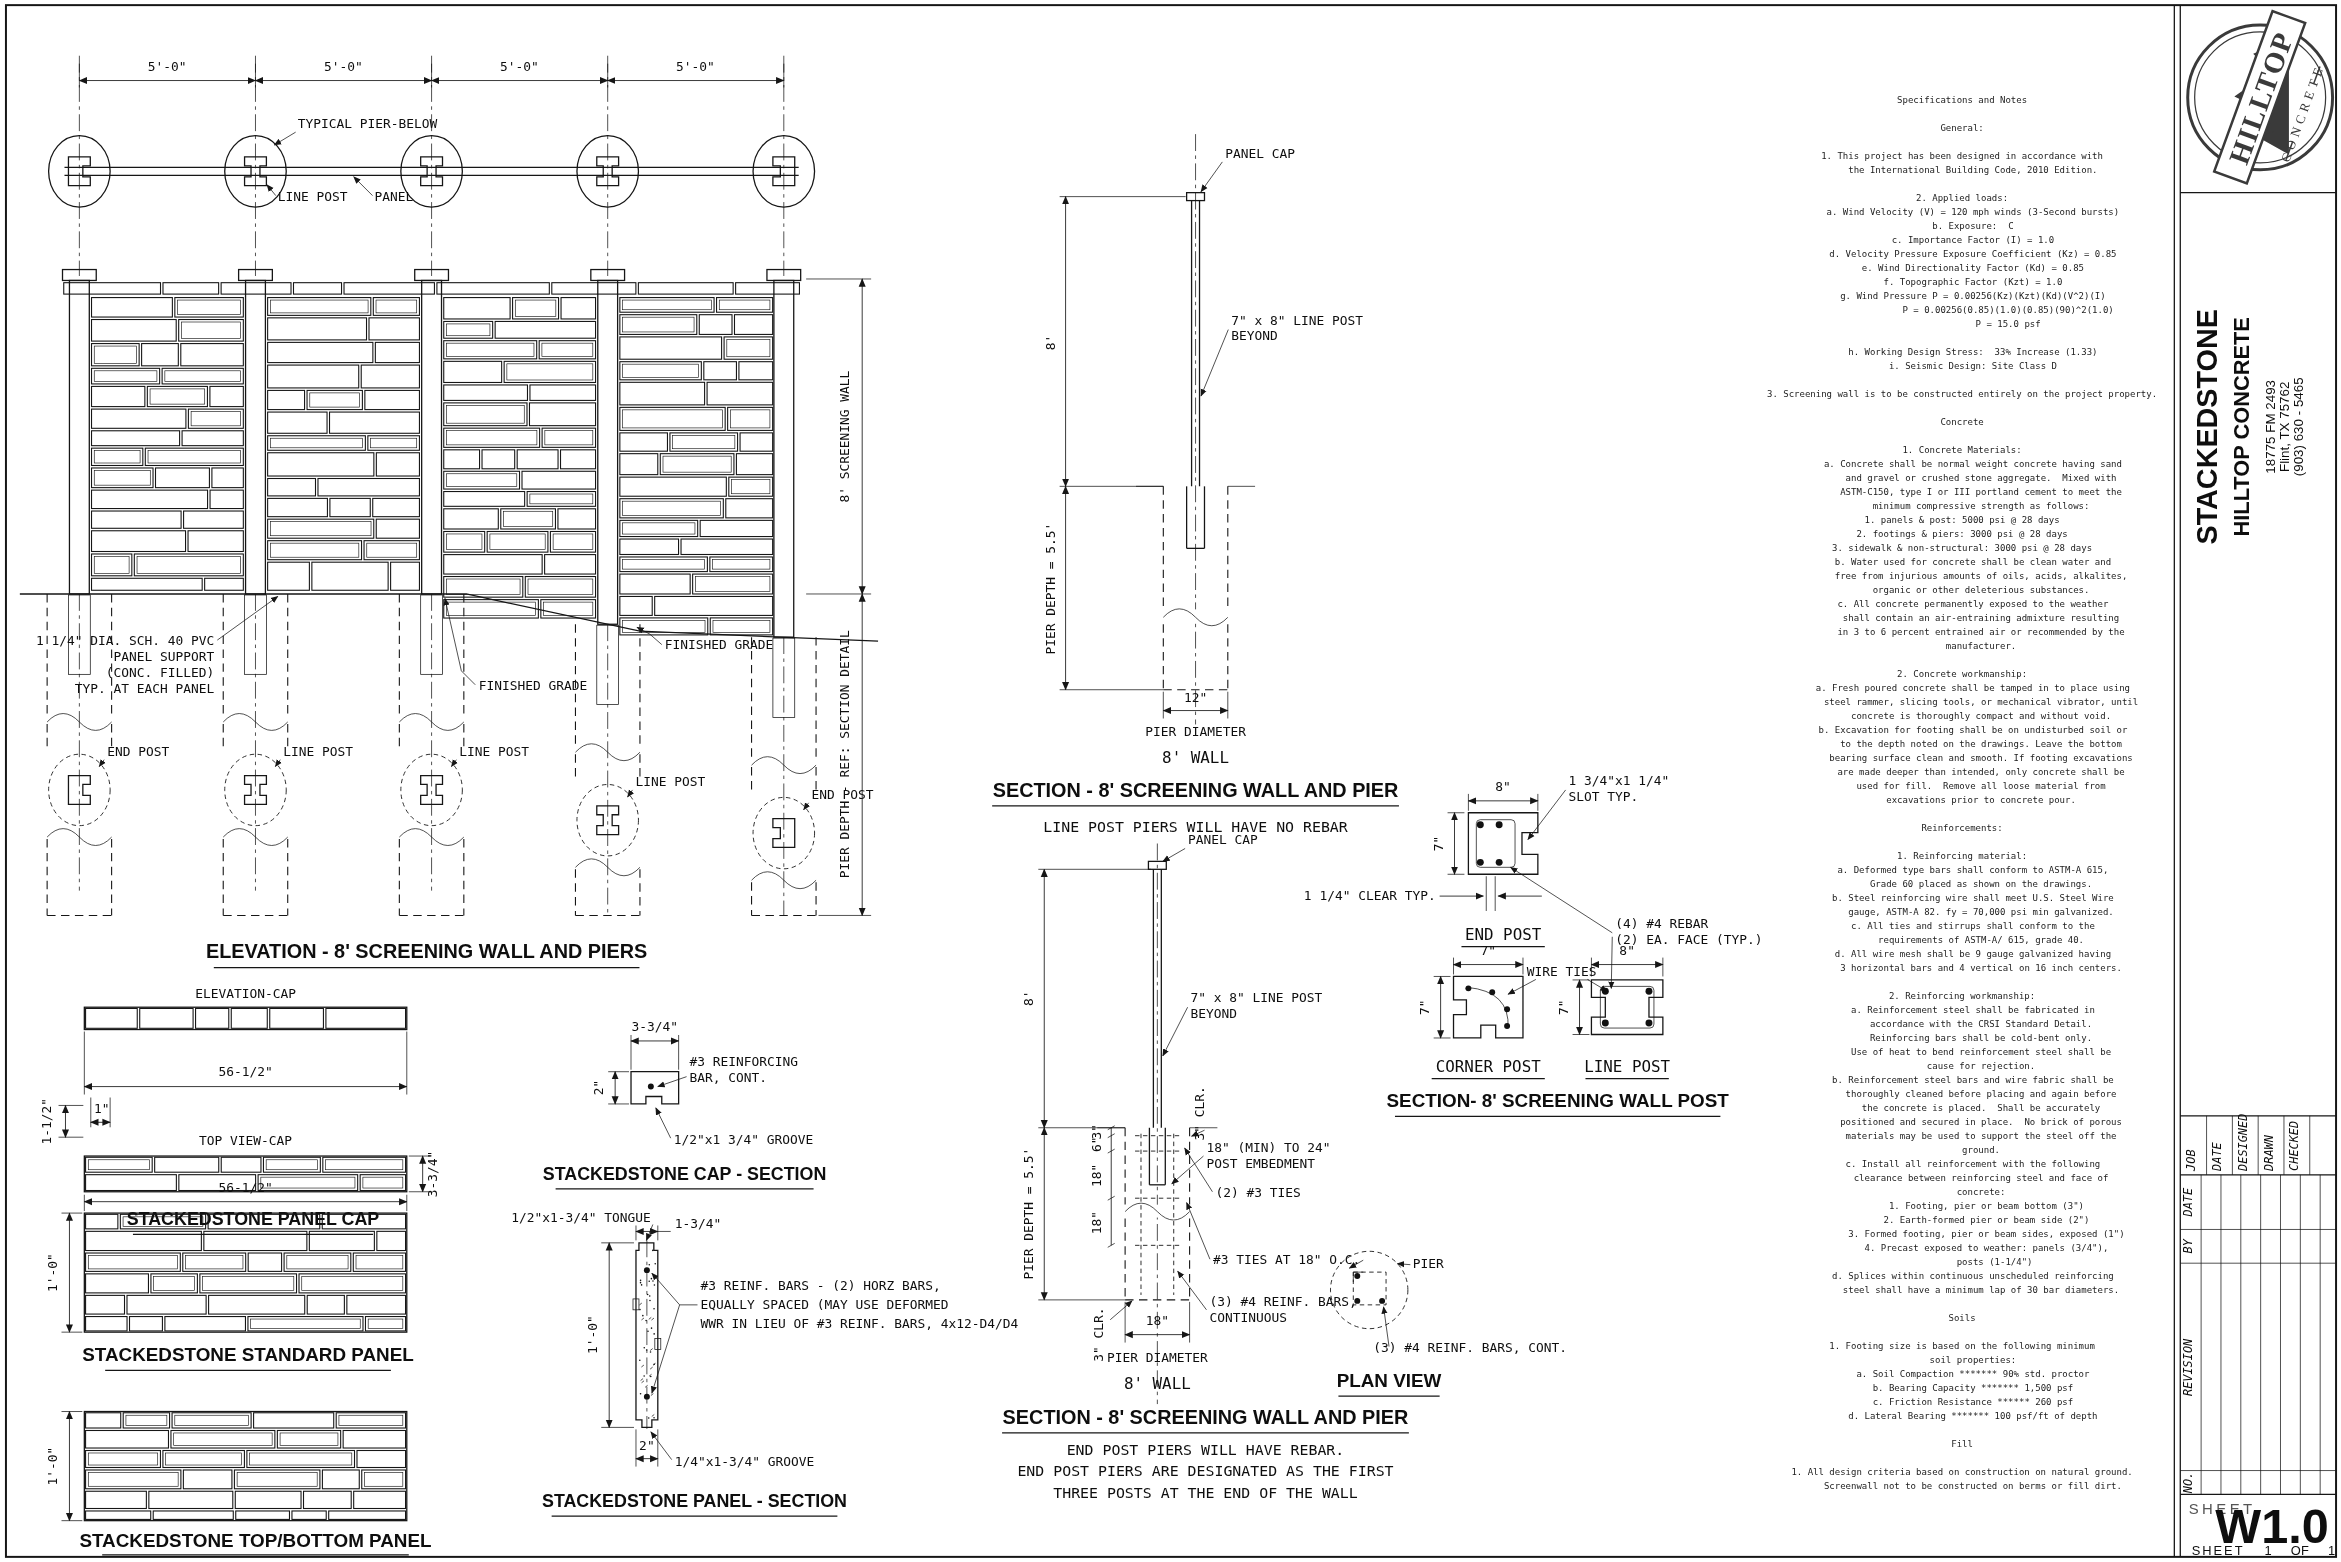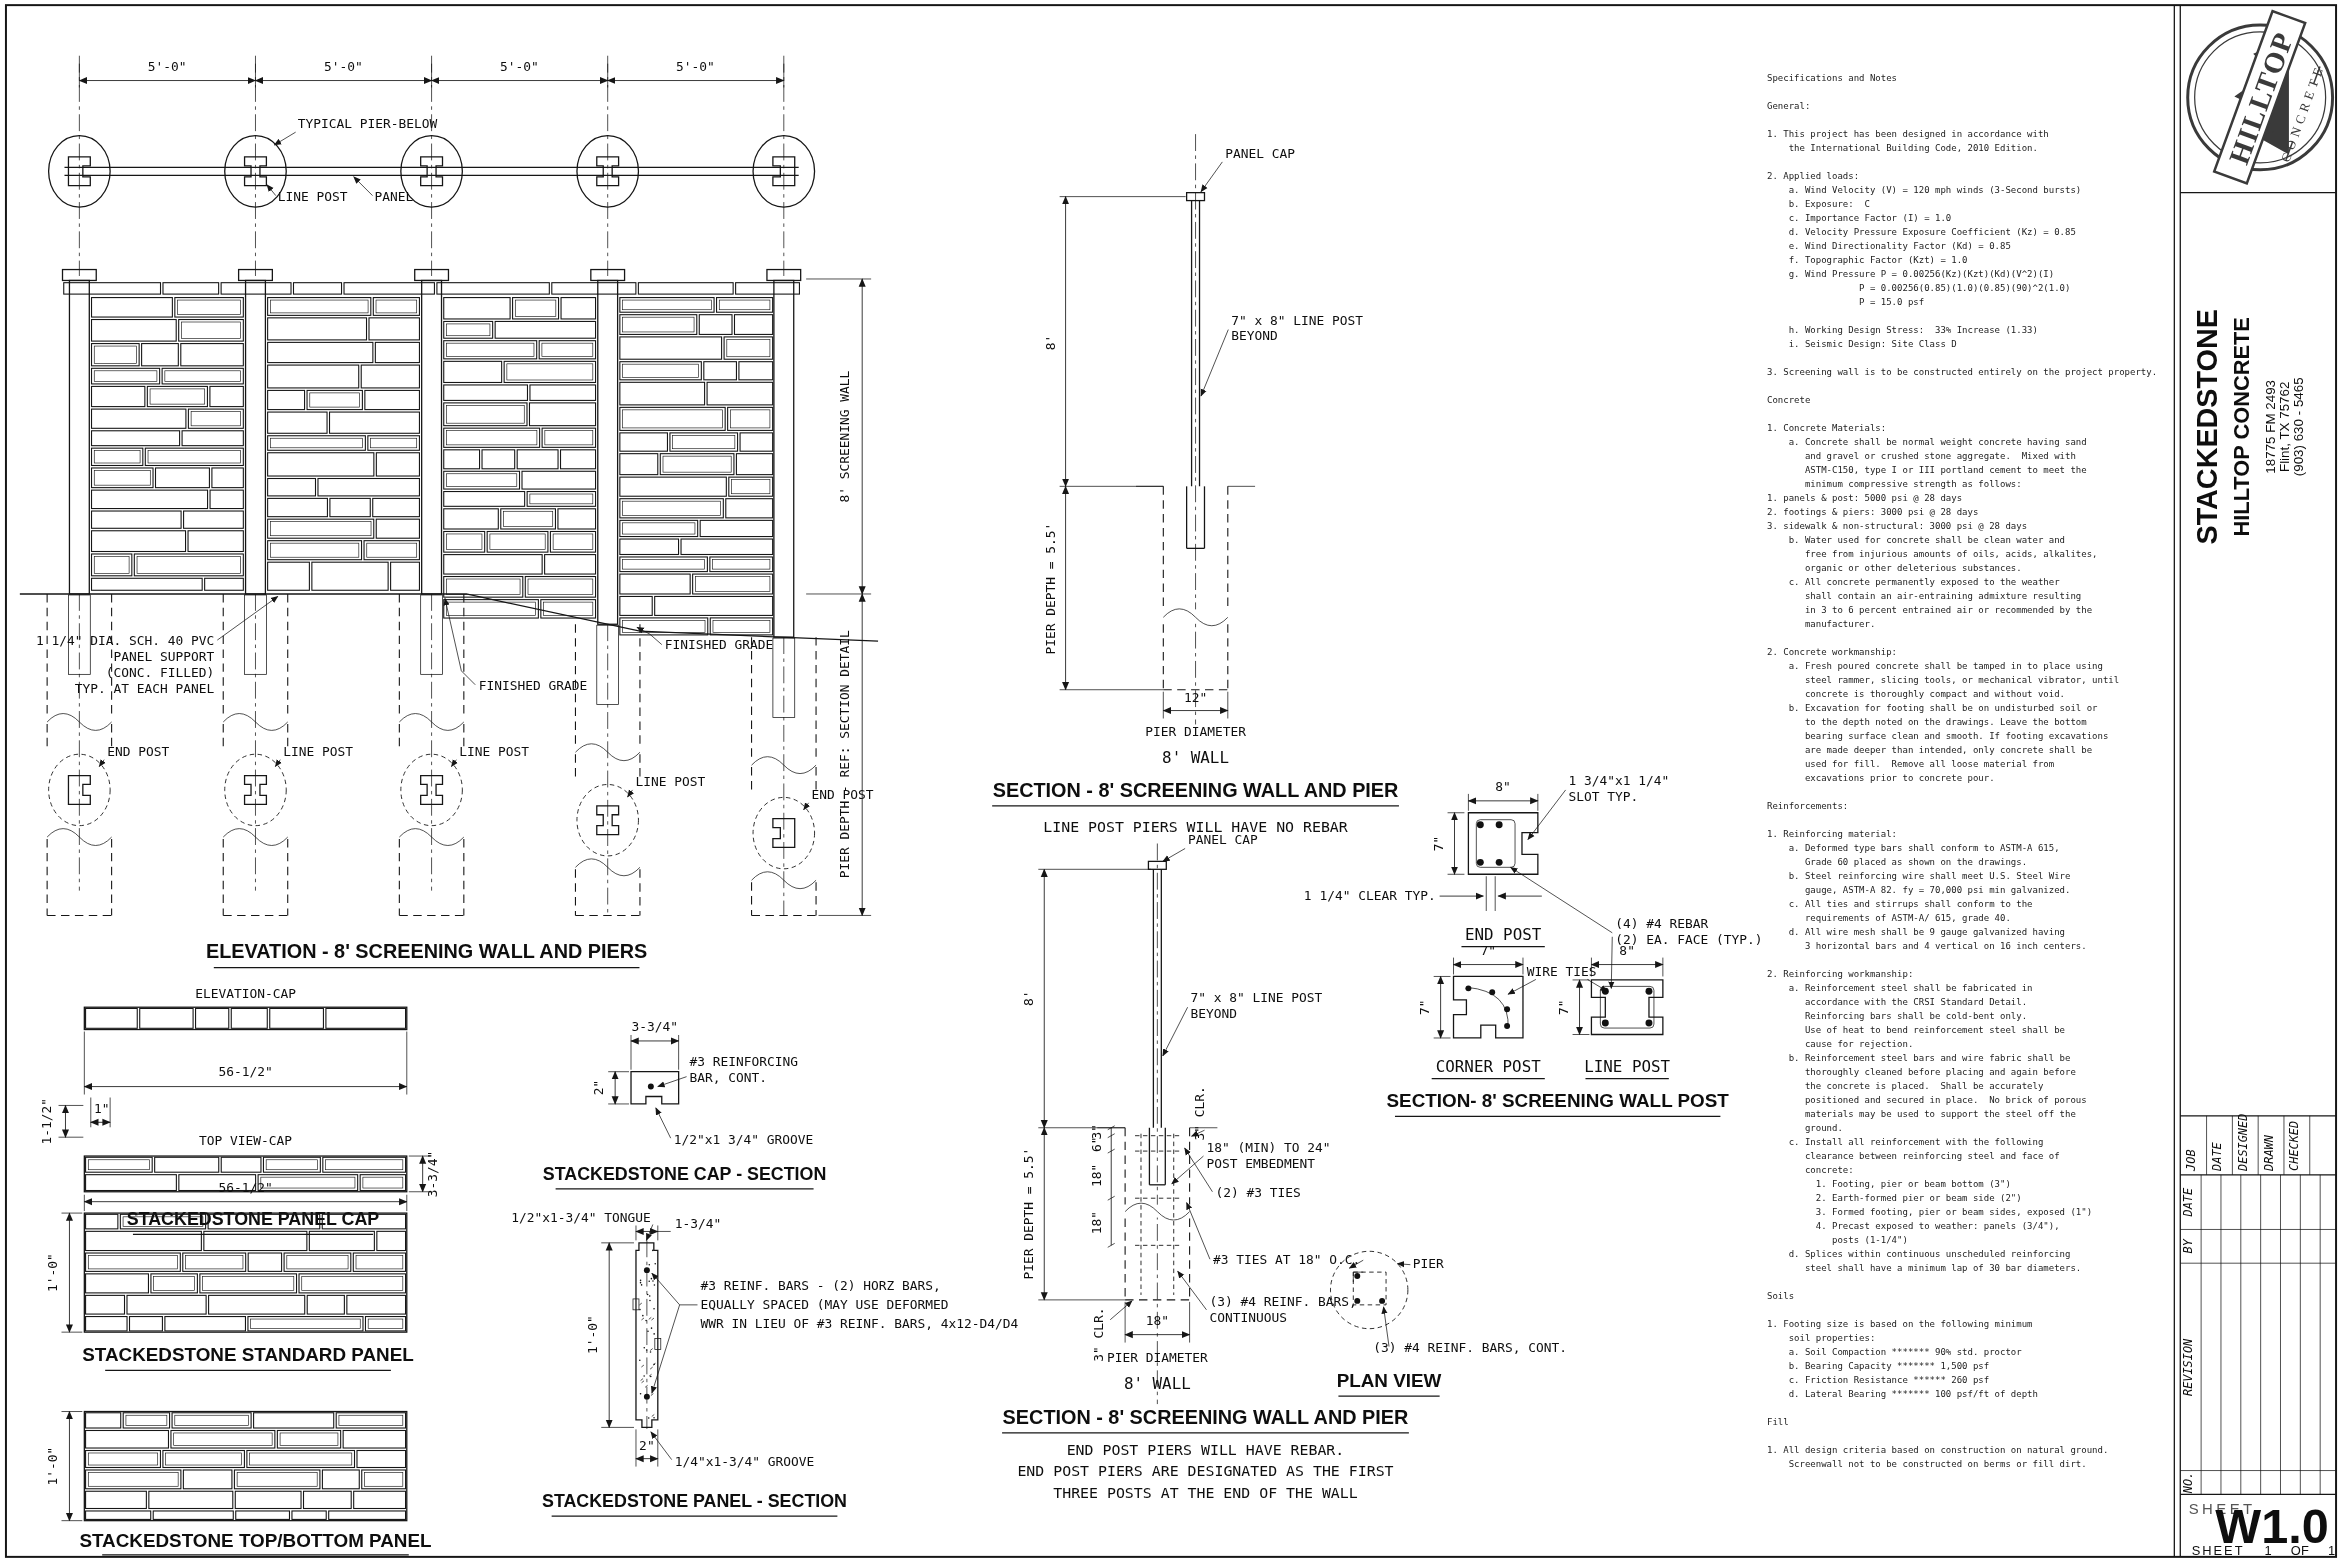--- a/index.html
+++ b/index.html
@@ -18,21 +18,21 @@
   .t{font:26px "DejaVu Sans Mono",monospace;}
   .t30{font:30px "DejaVu Sans Mono",monospace;}
   .t32{font:32px "DejaVu Sans Mono",monospace;}
   .lbl{font:32px "DejaVu Sans Mono",monospace;}
   .it{font:italic 24px "DejaVu Sans Mono",monospace;}
   .bt36{font-family:"Liberation Sans",sans-serif;font-weight:bold;font-size:36px;}
   .bt38{font-family:"Liberation Sans",sans-serif;font-weight:bold;font-size:38px;}
   .bt40{font-family:"Liberation Sans",sans-serif;font-weight:bold;font-size:40px;}
   .logo{fill:#3a3a3a;}
   .logoln{fill:none;stroke:#3a3a3a;}
-  #specs{position:absolute;left:1767px;top:62px;white-space:pre;font:9px/14px "DejaVu Sans Mono",monospace;color:#222;}
+  #specs{position:absolute;left:1767px;top:84px;white-space:pre;font:9px/14px "DejaVu Sans Mono",monospace;color:#222;text-align:center;}
 </style>
 </head>
 <body>
 
 <div id="sheet">
 <svg width="2342" height="1563" viewBox="0 0 4721 3150">
 <defs>
   <marker id="ar" viewBox="0 0 12 12" refX="11" refY="6" markerWidth="10" markerHeight="10" orient="auto-start-reverse">
           <path d="M0,1 L12,6 L0,11 Z" fill="#161616"></path>
         </marker>

